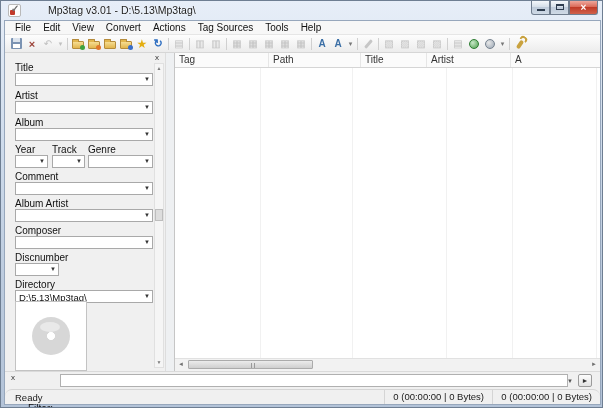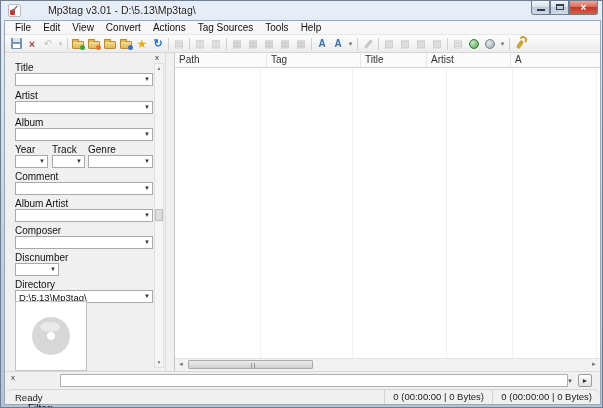--- a/index.html
+++ b/index.html
@@ -300,22 +300,22 @@
           <div class="ps-btn ps-up">▲</div>
           <div class="ps-thumb"></div>
           <div class="ps-btn ps-down">▼</div>
         </div>
       </div>
 
       <div class="splitter"></div>
 
       <div class="filelist">
         <div class="lheader">
+          <div class="hcell" style="width:94px">Tag</div>
           <div class="hcell" style="width:92px">Path</div>
-          <div class="hcell" style="width:94px">Tag</div>
           <div class="hcell" style="width:66px">Title</div>
           <div class="hcell" style="width:84px">Artist</div>
           <div class="hcell last">A</div>
         </div>
         <div class="list-body">
           <div class="grid" style="left:85px"></div>
           <div class="grid" style="left:177px"></div>
           <div class="grid" style="left:271px"></div>
           <div class="grid" style="left:337px"></div>
           <div class="grid" style="left:421px"></div>

